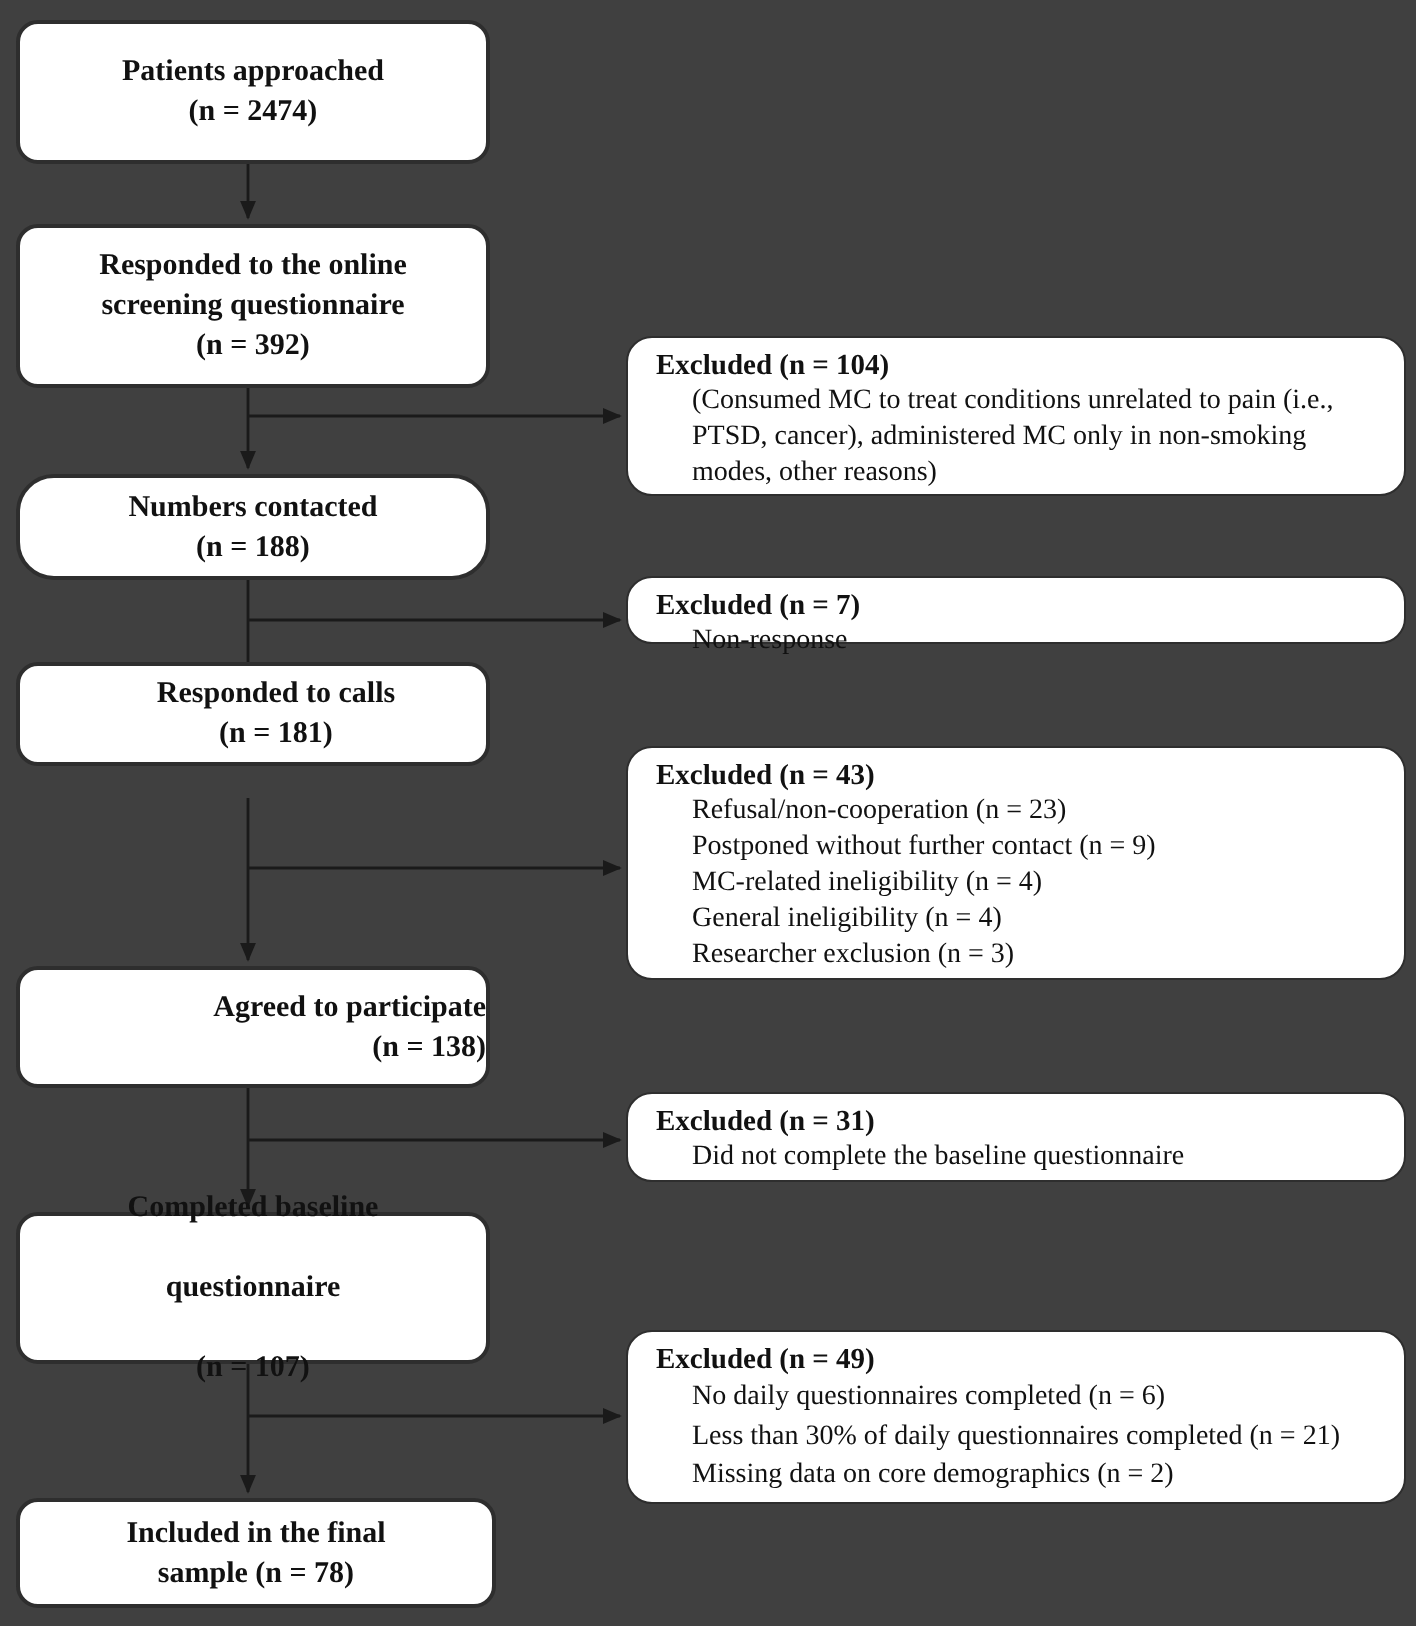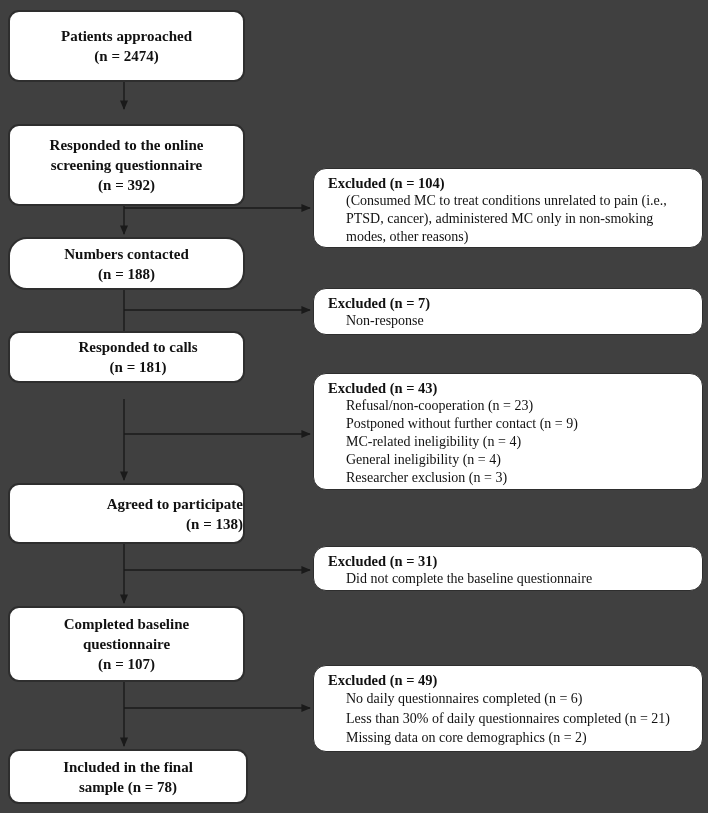--- a/index.html
+++ b/index.html
@@ -88,58 +88,58 @@
     <line x1="124" y1="434" x2="310" y2="434" marker-end="url(#arrowhead)"></line>
     <line x1="124" y1="570" x2="310" y2="570" marker-end="url(#arrowhead)"></line>
     <line x1="124" y1="708" x2="310" y2="708" marker-end="url(#arrowhead)"></line>
   </svg>
 
   <div class="mbox" style="top:10px; height:72px;">
     <div>Patients approached</div>
     <div>(n = 2474)</div>
   </div>
 
-  <div class="mbox" style="top:112px; height:82px;margin-top:12px;">
+  <div class="mbox" style="top:112px; height:82px;">
     <div>Responded to the online</div>
     <div>screening questionnaire</div>
     <div>(n = 392)</div>
   </div>
 
   <div class="mbox" style="top:237px; height:53px;border-radius:19px;">
     <div>Numbers contacted</div>
     <div>(n = 188)</div>
   </div>
 
   <div class="mbox" style="top:331px; height:52px;padding-left:23px;">
     <div>Responded to calls</div>
     <div>(n = 181)</div>
   </div>
 
   <div class="mbox" style="top:483px; height:61px;align-items:flex-end;">
     <div>Agreed to participate</div>
     <div>(n = 138)</div>
   </div>
 
-  <div class="mbox" style="top:606px; height:76px;">
+  <div class="mbox" style="top:606px; height:76px;gap:20px;">
     <div>Completed baseline</div>
     <div>questionnaire</div>
     <div>(n = 107)</div>
   </div>
 
   <div class="mbox" style="top:749px; height:55px; width:240px;">
     <div>Included in the final</div>
     <div>sample (n = 78)</div>
   </div>
 
   <div class="ebox" style="top:168px; height:80px;">
     <div class="etitle">Excluded (n = 104)</div>
     <div class="edetail">(Consumed MC to treat conditions unrelated to pain (i.e., PTSD, cancer), administered MC only in non-smoking modes, other reasons)</div>
   </div>
 
-  <div class="ebox" style="top:288px; height:47px;">
+  <div class="ebox" style="top:288px; height:34px;">
     <div class="etitle">Excluded (n = 7)</div>
     <div class="edetail">Non-response</div>
   </div>
 
   <div class="ebox" style="top:373px; height:117px;">
     <div class="etitle">Excluded (n = 43)</div>
     <div class="edetail">Refusal/non-cooperation (n = 23)</div>
     <div class="edetail">Postponed without further contact (n = 9)</div>
     <div class="edetail">MC-related ineligibility (n = 4)</div>
     <div class="edetail">General ineligibility (n = 4)</div>

